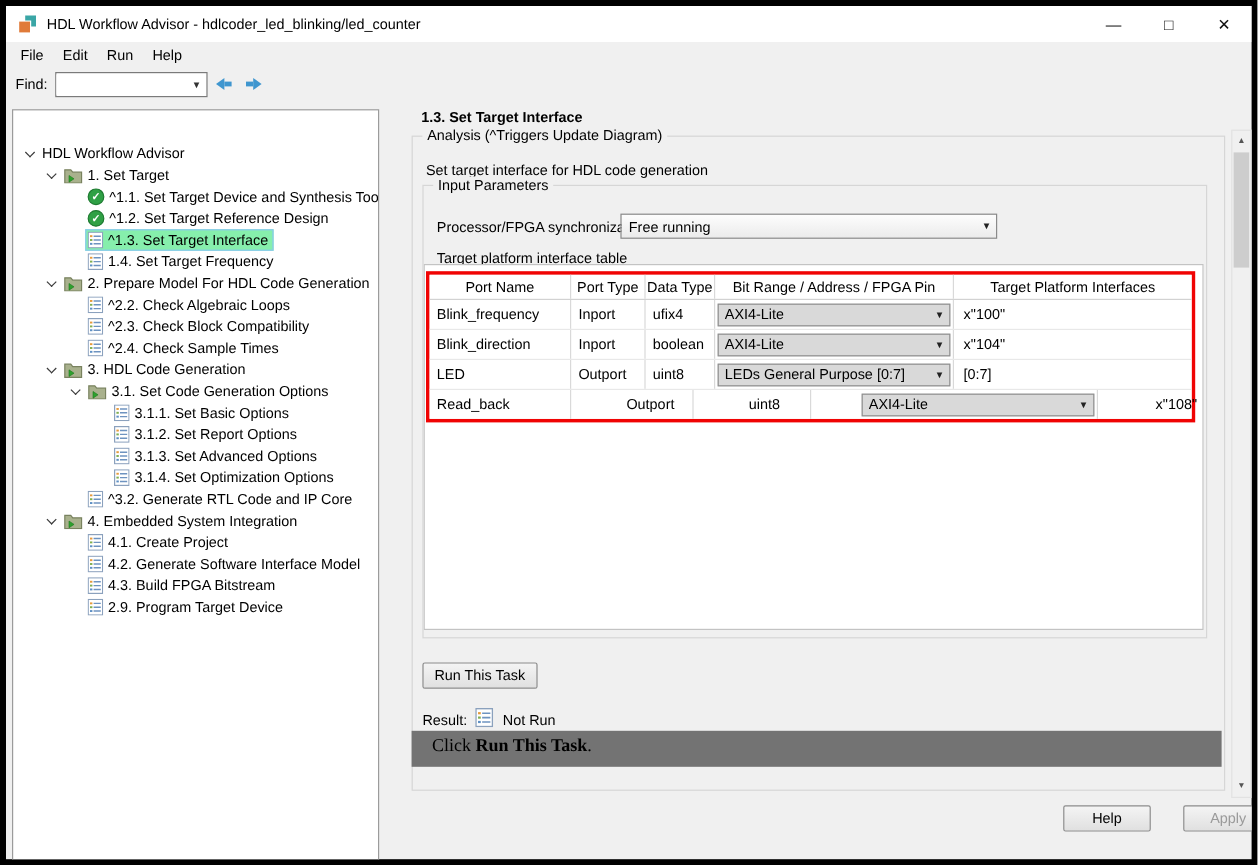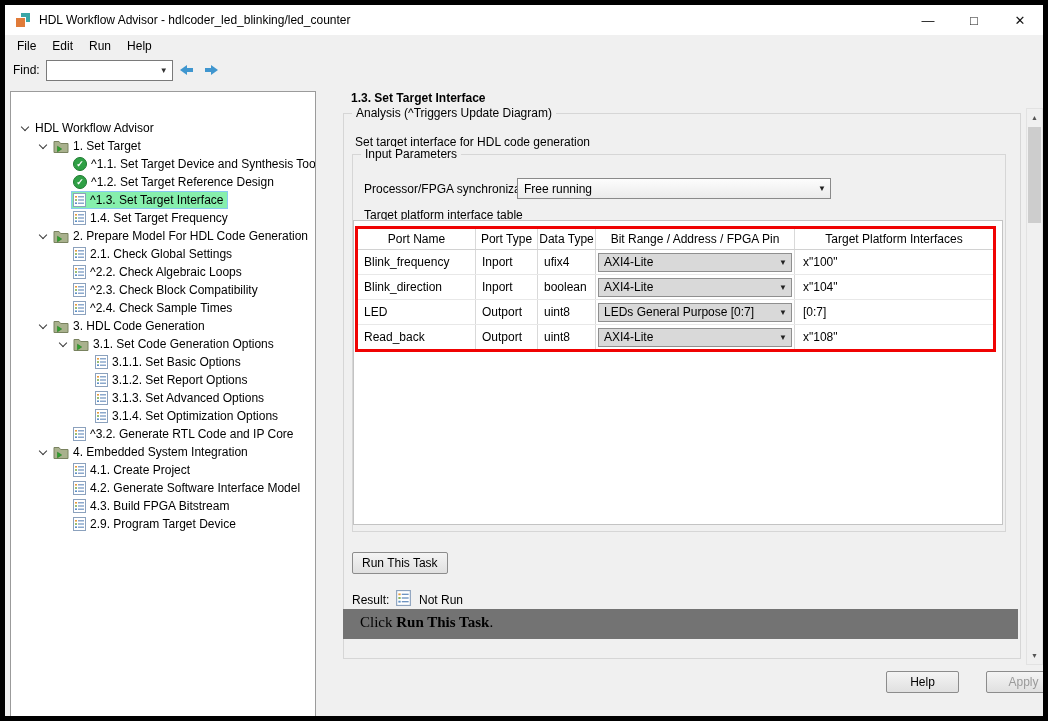--- a/index.html
+++ b/index.html
@@ -56,21 +56,21 @@
   .dd-arrow{margin-left:auto;width:16px;text-align:center;font-size:8px;color:#222;flex:none;}
   .table-caption{position:absolute;left:359px;top:203px;}
   .table-container{position:absolute;left:348px;top:215px;width:650px;height:305px;background:#fff;border:1px solid #c3c3c3;box-sizing:border-box;}
   .redbox{position:absolute;left:1px;top:5px;border:3px solid #f00303;background:#fff;}
   .tbl{width:635px;background:#fff;}
   .tr{display:grid;grid-template-columns:118px 62px 58px 199px 198px;}
   .tr.head{height:20px;border-bottom:1px solid #d2d2d2;}
   .th{display:flex;align-items:center;justify-content:center;border-right:1px solid #d9d9d9;white-space:nowrap;overflow:hidden;}
   .th:last-child{border-right:none;}
   .trow{height:24px;border-bottom:1px solid #e8e8e8;}
-  .tbody .trow:last-child{border-bottom:none;}
+  .tbody .trow:last-child{border-bottom:none;gap:40px;}
   .td{display:flex;align-items:center;padding-left:6px;border-right:1px solid #d9d9d9;white-space:nowrap;overflow:hidden;}
   .td:last-child{border-right:none;}
   .td-dd{padding:0 2px;}
   .dd{width:100%;height:19px;background:#d9d9d9;border:1px solid #8f8f8f;box-sizing:border-box;display:flex;align-items:center;padding-left:5px;}
   .ddv{white-space:nowrap;overflow:hidden;}
   .td-bit{padding-left:8px;}
   
   .btn{position:absolute;font:12px "Liberation Sans",sans-serif;background:linear-gradient(#f4f4f4,#e0e0e0);
        border:1px solid #8c8c8c;border-radius:2px;display:flex;align-items:center;justify-content:center;box-sizing:border-box;}
   .run-btn{left:347px;top:547px;height:22px;padding:0 9px;}
@@ -228,40 +228,20 @@
         </span>
         <span class="node">
           <span class="ic ic-folder">
             <svg width="16" height="13" viewBox="0 0 16 13">
               <path d="M1 1.5 h5 l1.6 2 H15 v9 H1 Z" fill="#a9b18d" stroke="#79825f"></path>
               <path d="M4.5 6.2 l4.2 2.8 -4.2 2.8 Z" fill="#2ea12e" stroke="#1c7a1c" stroke-width="0.5"></path>
             </svg>
           </span>
 
           <span class="lbl">2. Prepare Model For HDL Code Generation</span>
-        </span>
-      </div>
-      <div class="tree-row lvl2 icon-task">
-        <span class="chev">
-          <span class="chev-mark"></span>
-        </span>
-        <span class="node">
-
-          <span class="ic ic-task">
-            <svg width="13" height="14" viewBox="0 0 13 14">
-              <rect x="0.5" y="0.5" width="12" height="13" fill="#fff" stroke="#8ba1bd"></rect>
-              <rect x="2" y="3" width="2" height="1.6" fill="#e59a3c"></rect>
-              <line x1="5" y1="3.8" x2="11" y2="3.8" stroke="#6e93c0" stroke-width="1.2"></line>
-              <rect x="2" y="6.2" width="2" height="1.6" fill="#7fae4f"></rect>
-              <line x1="5" y1="7" x2="11" y2="7" stroke="#6e93c0" stroke-width="1.2"></line>
-              <rect x="2" y="9.4" width="2" height="1.6" fill="#5d8fc4"></rect>
-              <line x1="5" y1="10.2" x2="11" y2="10.2" stroke="#6e93c0" stroke-width="1.2"></line>
-            </svg>
-          </span>
-          <span class="lbl">2.1. Check Global Settings</span>
         </span>
       </div>
       <div class="tree-row lvl2 icon-task">
         <span class="chev">
           <span class="chev-mark"></span>
         </span>
         <span class="node">
 
           <span class="ic ic-task">
             <svg width="13" height="14" viewBox="0 0 13 14">

